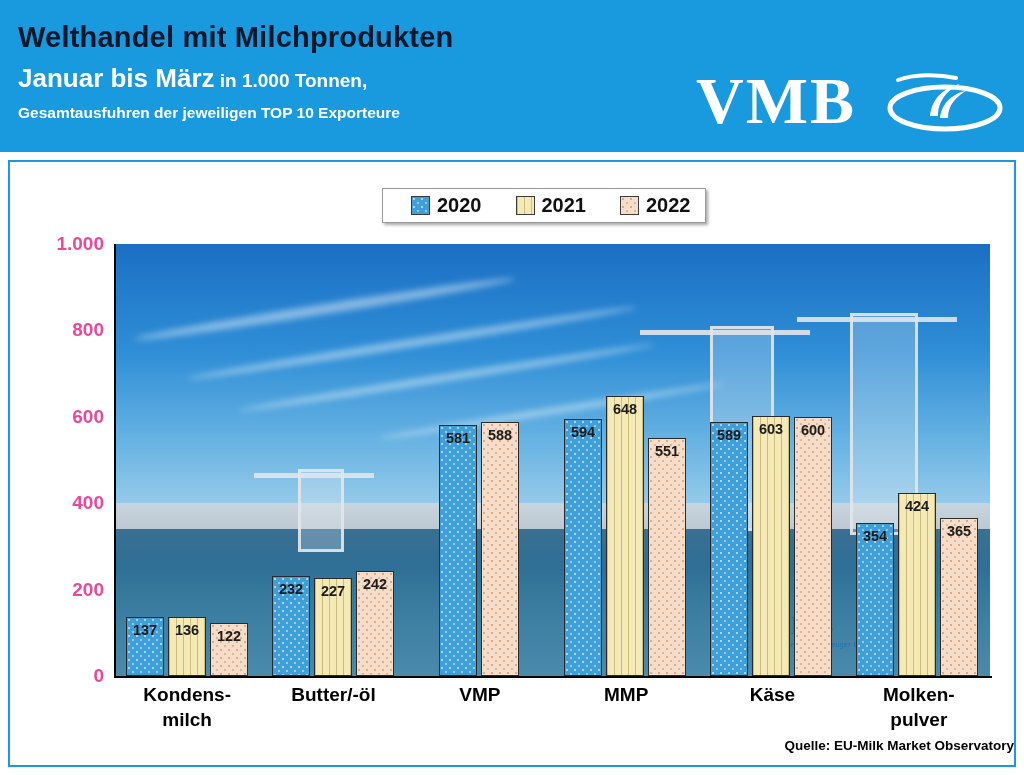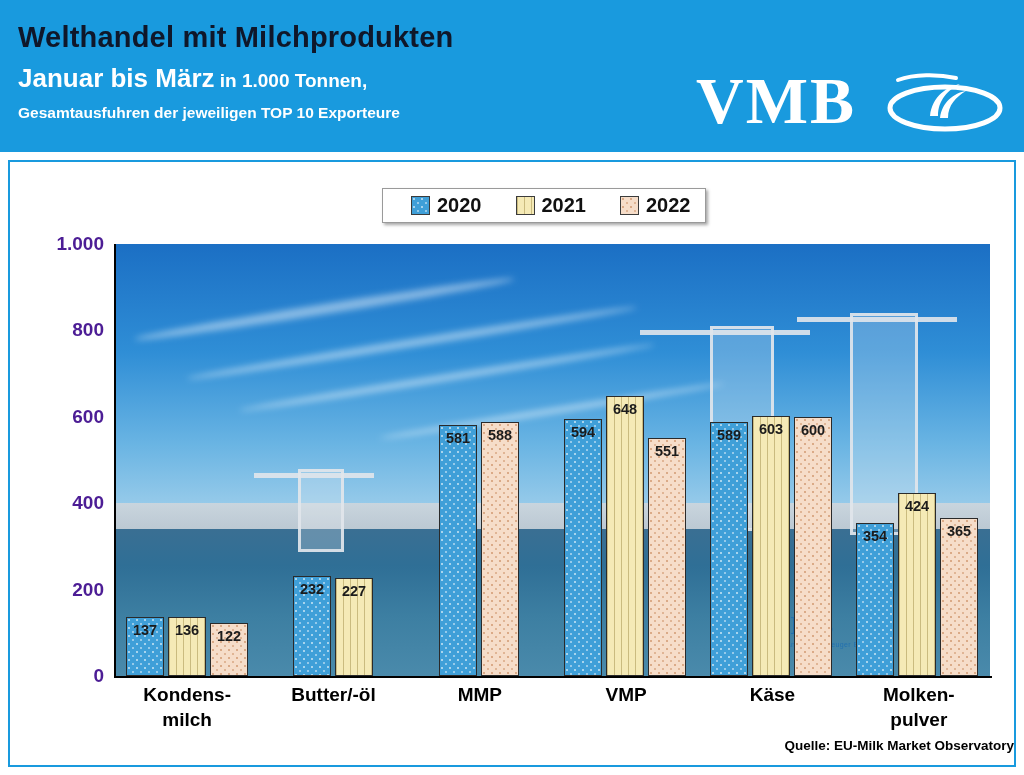--- a/index.html
+++ b/index.html
@@ -229,21 +229,21 @@
     height: 2px;
     background: #000000;
   }
   .ytick {
     position: absolute;
     right: 100%;
     transform: translateY(-50%);
     padding-right: 10px;
     font-size: 19px;
     font-weight: bold;
-    color: #4c1d95;
+    color: #ec4899;
     white-space: nowrap;
   }
 
   
   .groups {
     position: absolute;
     inset: 0;
     display: flex;
     z-index: 3;
   }
@@ -397,20 +397,23 @@
         </div>
       </div>
 
       <div class="group">
         <div class="bar bar-2020" style="height:23.2%">
           <span class="val">232</span>
         </div>
         <div class="bar bar-2021" style="height:22.7%">
           <span class="val">227</span>
         </div>
+        <div class="bar bar-2022" style="height:24.2%">
+          <span class="val">242</span>
+        </div>
       </div>
 
       <div class="group">
         <div class="bar bar-2020" style="height:58.1%">
           <span class="val">581</span>
         </div>
         <div class="bar bar-2022" style="height:58.8%">
           <span class="val">588</span>
         </div>
       </div>
@@ -468,24 +471,24 @@
 
   <div class="cats">
     <div class="cat">
       <div>Kondens-</div>
       <div>milch</div>
     </div>
     <div class="cat">
       <div>Butter/-öl</div>
     </div>
     <div class="cat">
+      <div>VMP</div>
+    </div>
+    <div class="cat">
       <div>MMP</div>
-    </div>
-    <div class="cat">
-      <div>VMP</div>
     </div>
     <div class="cat">
       <div>Käse</div>
     </div>
     <div class="cat">
       <div>Molken-</div>
       <div>pulver</div>
     </div>
   </div>
 

